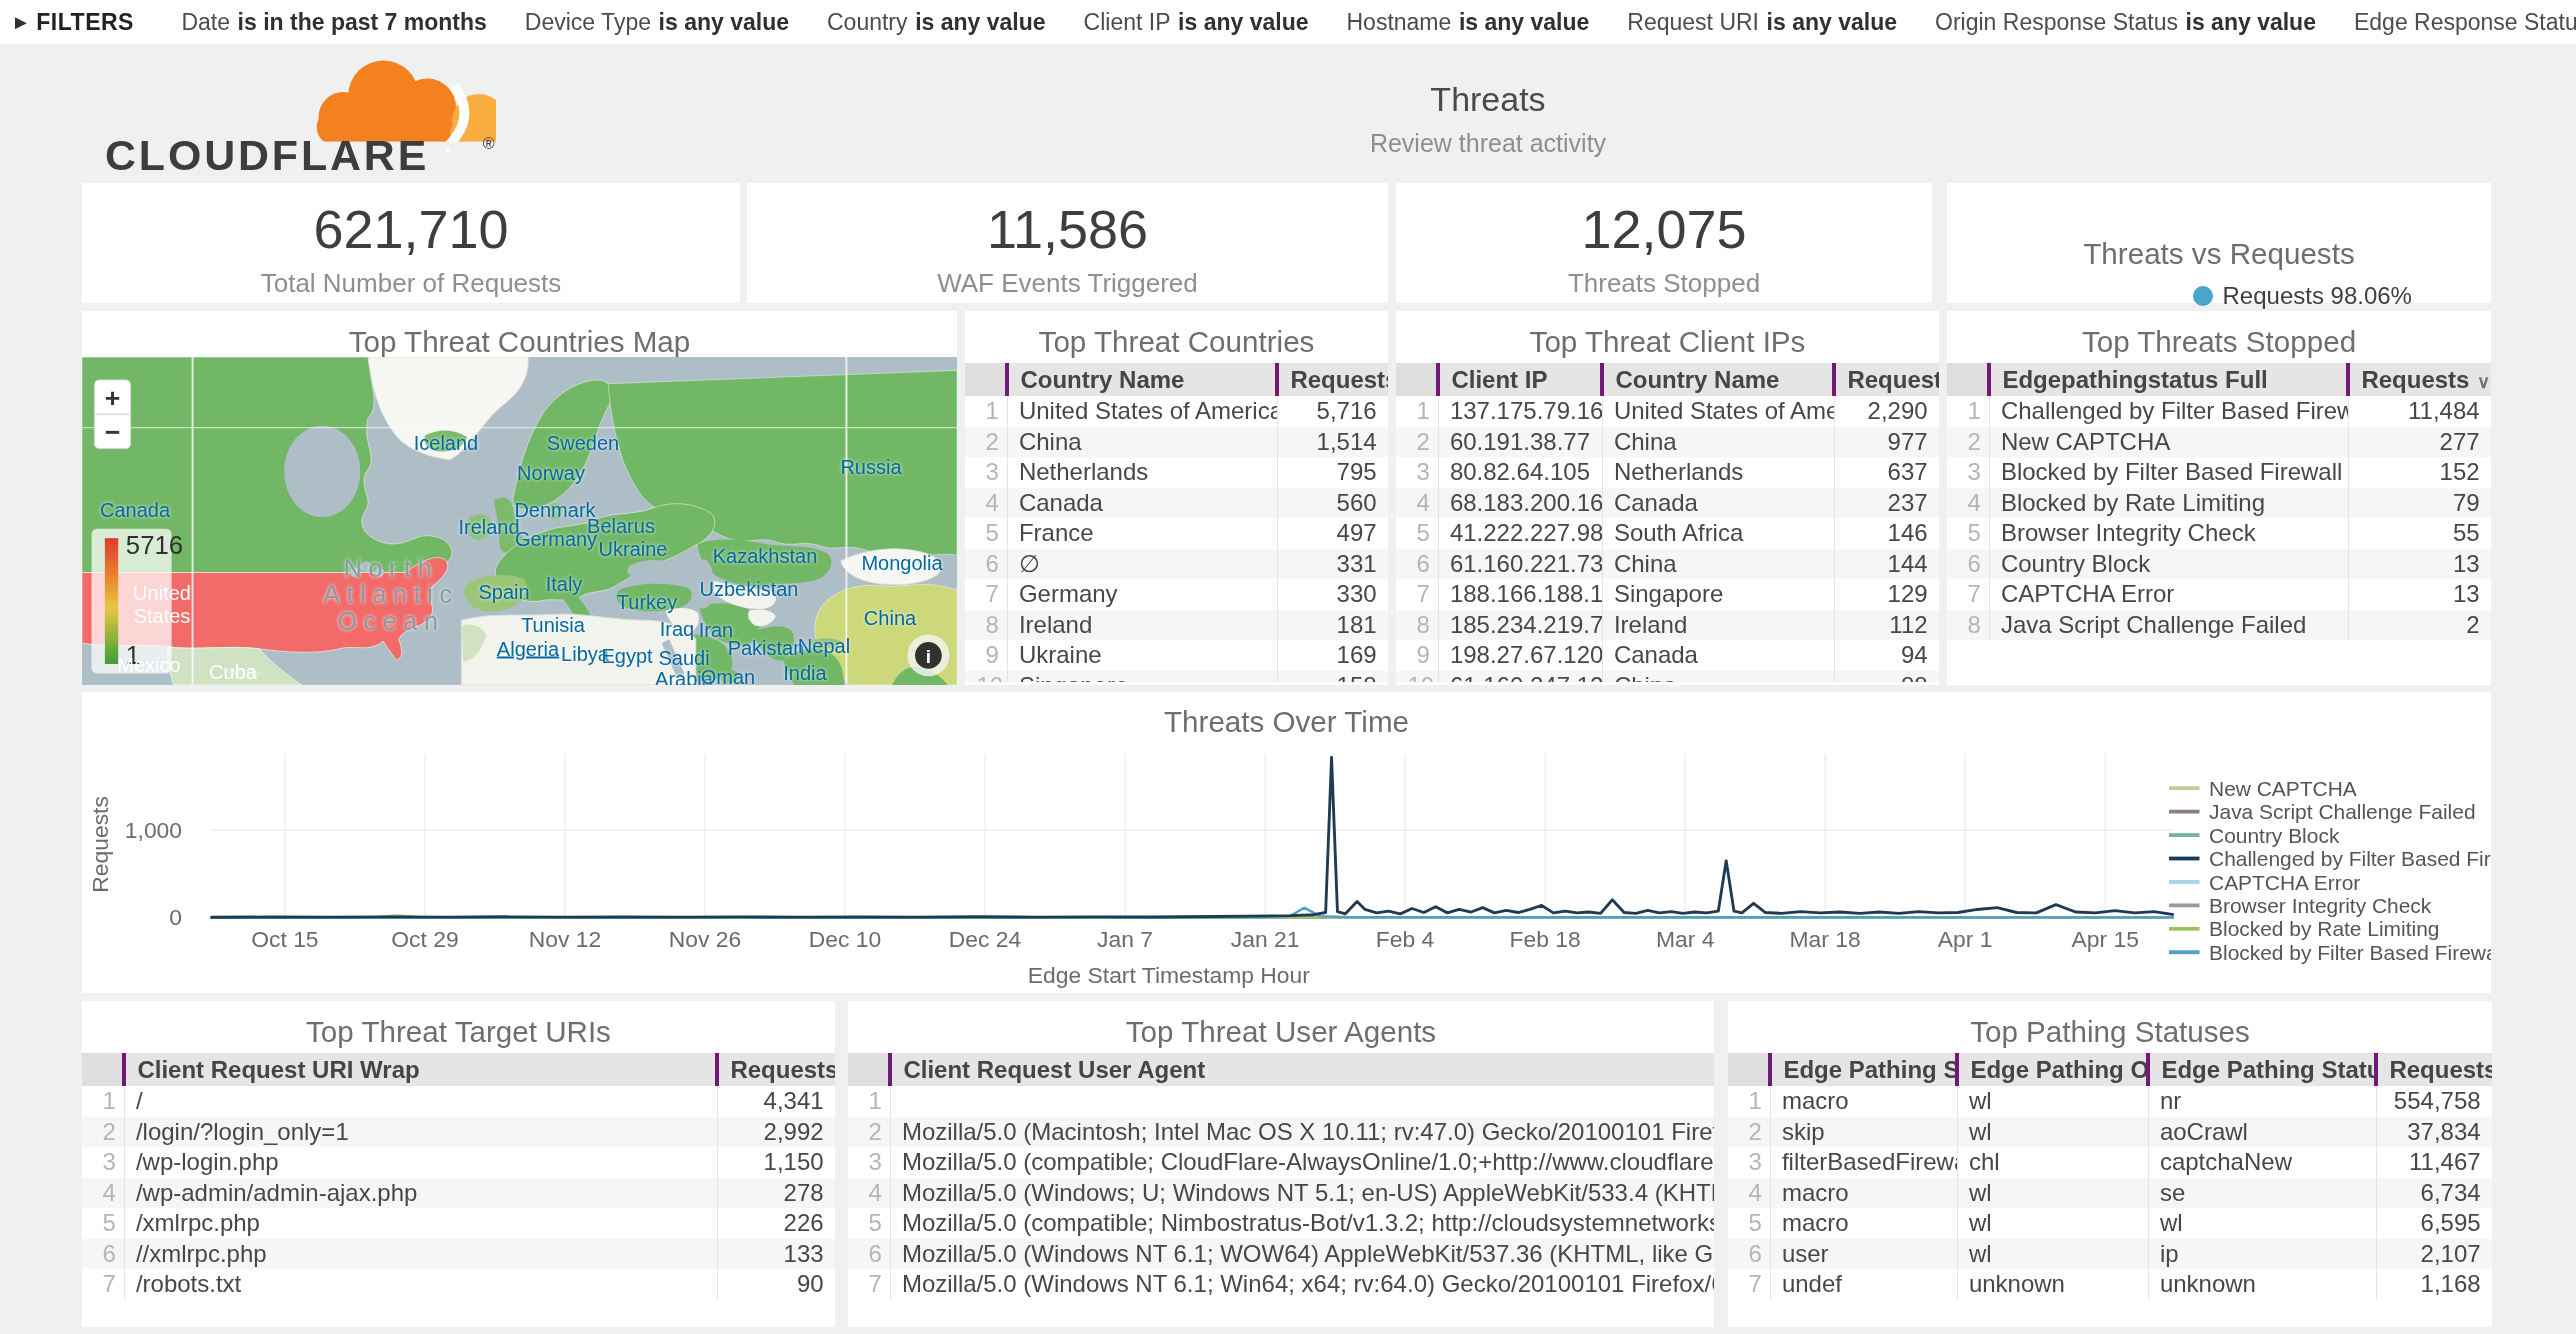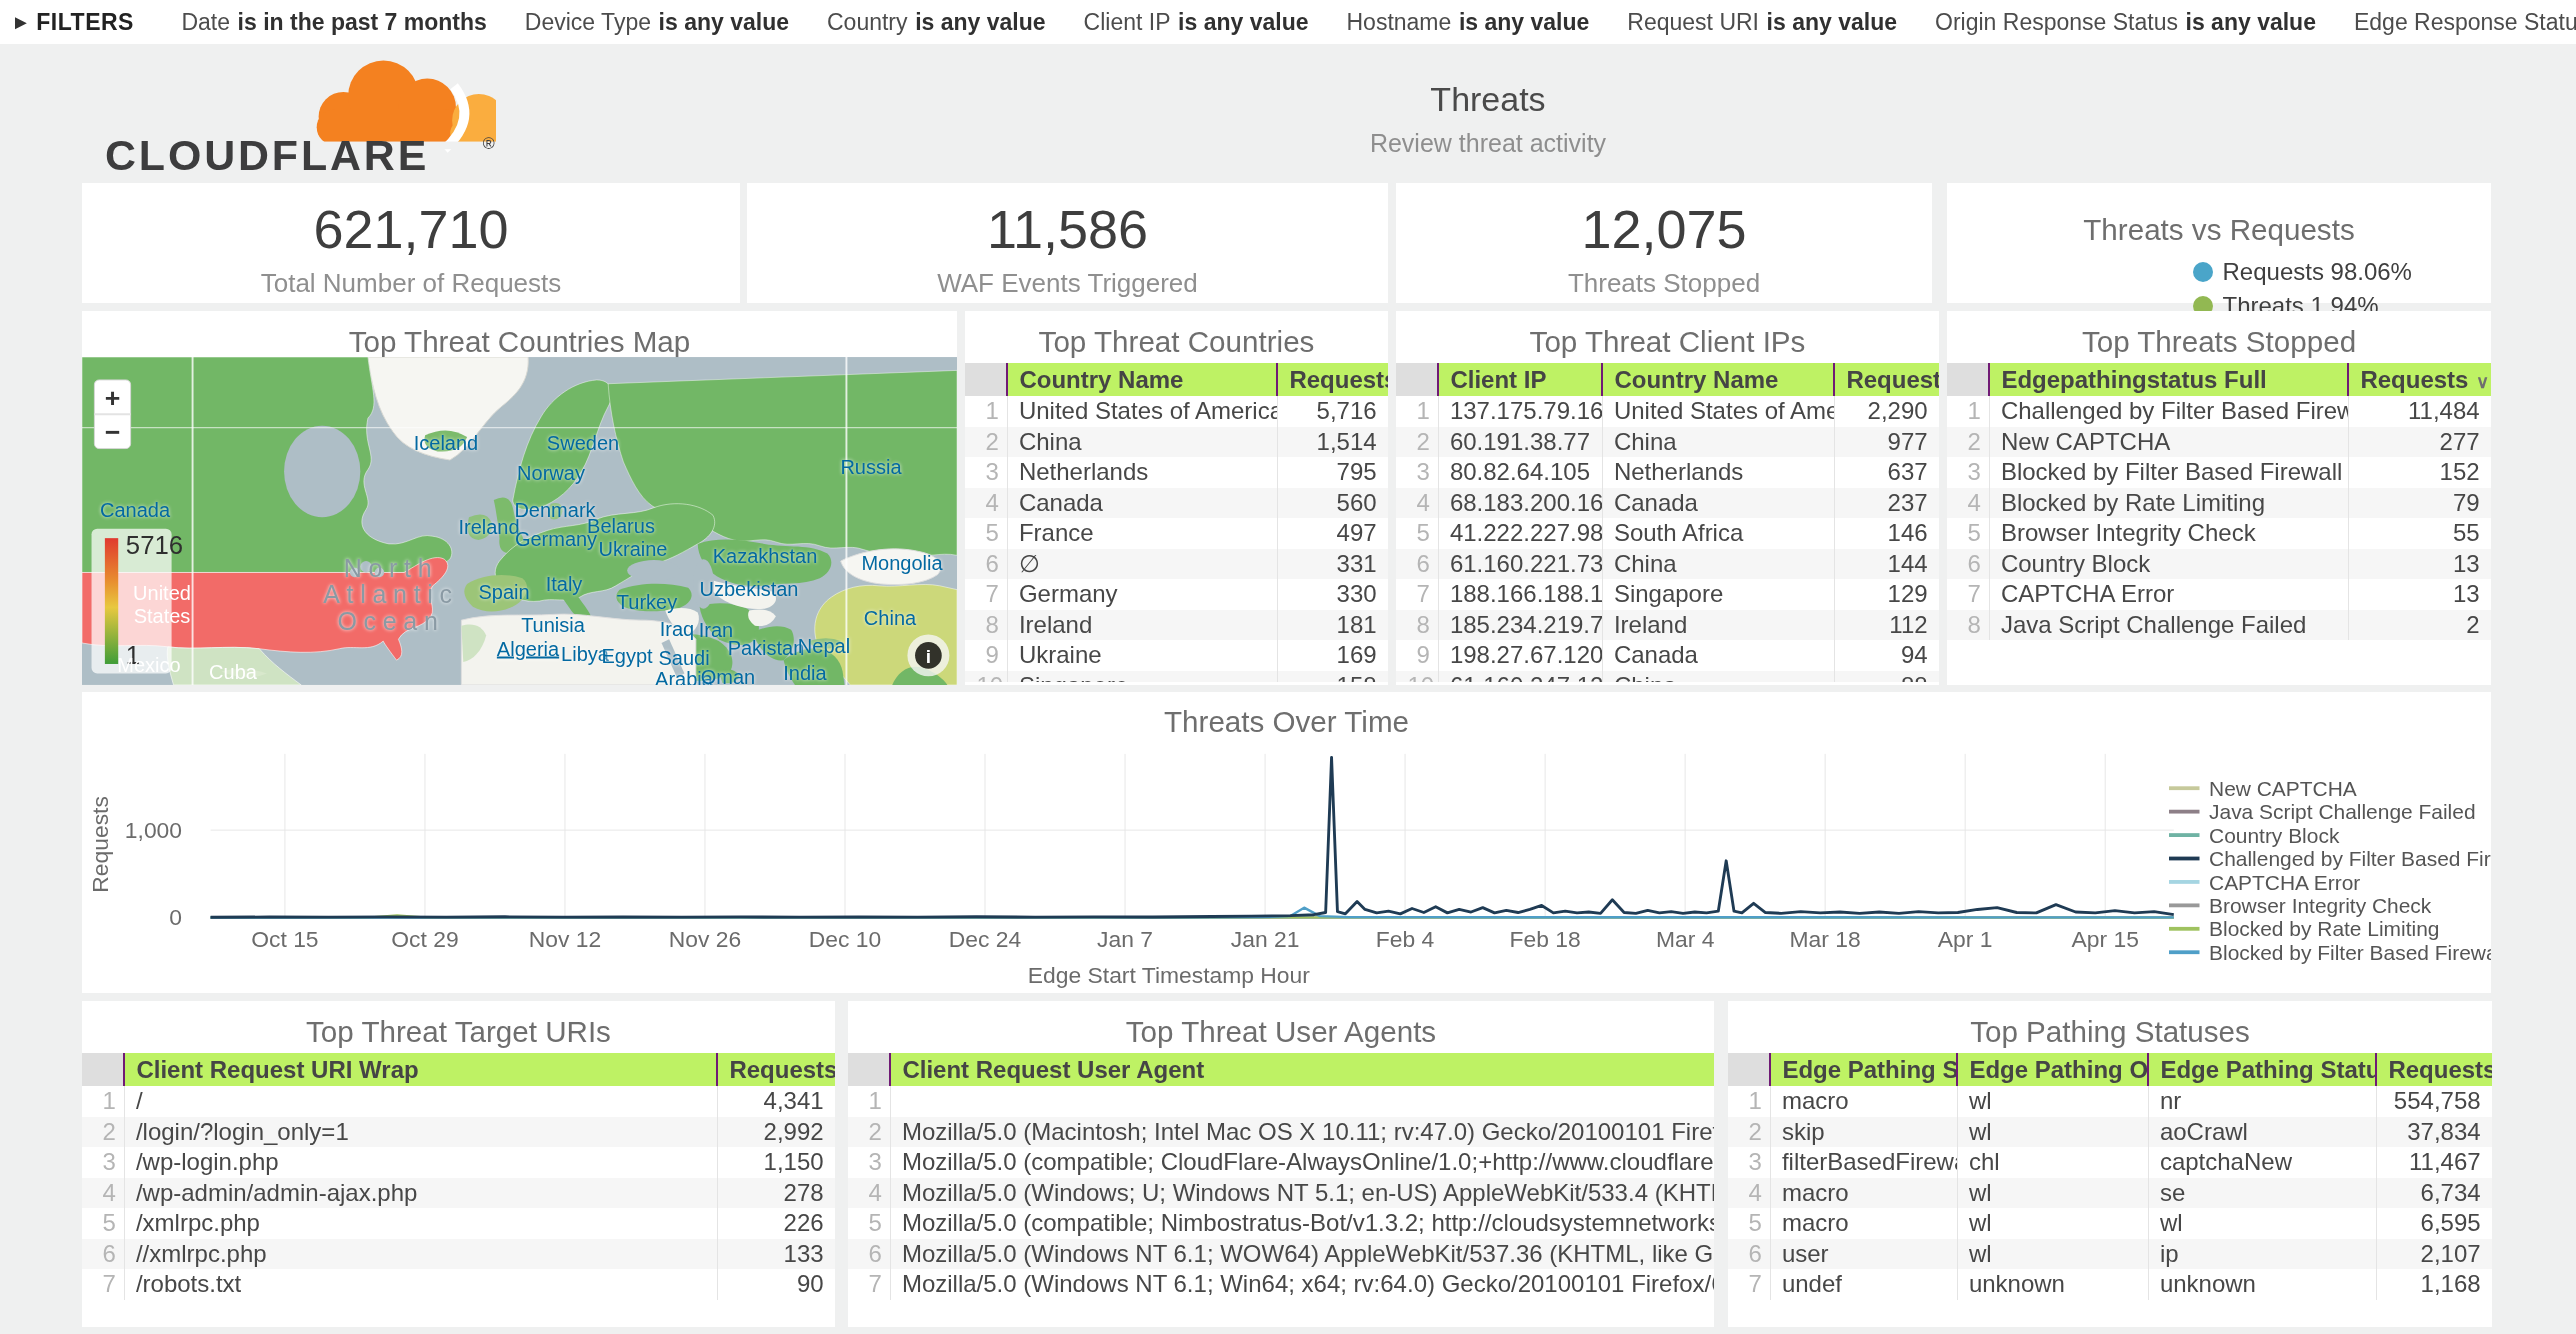--- a/index.html
+++ b/index.html
@@ -23,22 +23,22 @@
   .ptitle{font-size:29.6px;color:#6e6e6e;text-align:center;padding-top:14.3px;font-weight:400;}
   
   .stat-num{font-size:54px;color:#3e3e3e;text-align:center;margin-top:15.3px;}
   .stat-label{font-size:26px;color:#8f8f8f;text-align:center;margin-top:7.6px;}
   .tvr-legend{margin:11.4px 0 0 246px;font-size:24px;color:#3f3f3f;}
   .tvr-row{display:flex;align-items:center;gap:9.5px;margin-top:5.7px;}
   .dot{width:20px;height:20px;border-radius:50%;display:inline-block;}
   
   .tbl-wrap{overflow:hidden;margin-top:3.8px;}
   table.tbl{width:100%;border-collapse:collapse;table-layout:fixed;font-size:24px;color:#474747;}
-  .tbl th{background:#bef264;color:#454545;font-weight:bold;text-align:left;height:33px;
-          padding:0 11.4px;border-left:2px solid #701a75;overflow:hidden;white-space:nowrap;}
+  .tbl th{background:#e5e5e5;color:#454545;font-weight:bold;text-align:left;height:33px;
+          padding:0 11.4px;border-left:4px solid #701a75;overflow:hidden;white-space:nowrap;}
   .tbl th.rank{border-left:none;background:#dedede;}
   .tbl td{height:30.5px;padding:0 11.4px;border-left:1px solid #e4e4e4;white-space:nowrap;
           overflow:hidden;background:#fff;}
   .tbl tbody tr:nth-child(even) td{background:#f6f6f6;}
   .tbl td.rank{color:#b5b5b5;text-align:right;border-left:none;padding-right:7.6px;}
   .tbl .num{text-align:right;}
   .chev{font-size:18px;color:#6f6f6f;margin-left:7.6px;}
   
   .map-viewport{position:absolute;left:0;top:46px;width:875px;height:328px;overflow:hidden;}
   .map-label{position:absolute;transform:translate(-50%,-50%);font-size:20px;color:#0369a1;
@@ -88,21 +88,21 @@
   </div>
   <div class="panel" style="left:747px;top:183px;width:641px;height:120px;">
     <div class="stat-num">11,586</div>
     <div class="stat-label">WAF Events Triggered</div>
   </div>
   <div class="panel" style="left:1396px;top:183px;width:536px;height:120px;">
     <div class="stat-num">12,075</div>
     <div class="stat-label">Threats Stopped</div>
   </div>
   <div class="panel" style="left:1947px;top:183px;width:544px;height:120px;">
-    <div class="ptitle" style="padding-top:30px;">Threats vs Requests</div>
+    <div class="ptitle" style="padding-top:30px;margin-top:24px;">Threats vs Requests</div>
     <div class="tvr-legend" id="tvr-legend">
         <div class="tvr-row">
           <span class="dot" style="background: rgb(74, 165, 201);"></span>
           <span>Requests 98.06%</span>
         </div>
         <div class="tvr-row">
           <span class="dot" style="background: rgb(146, 184, 82);"></span>
           <span>Threats 1.94%</span>
         </div>
       </div>

